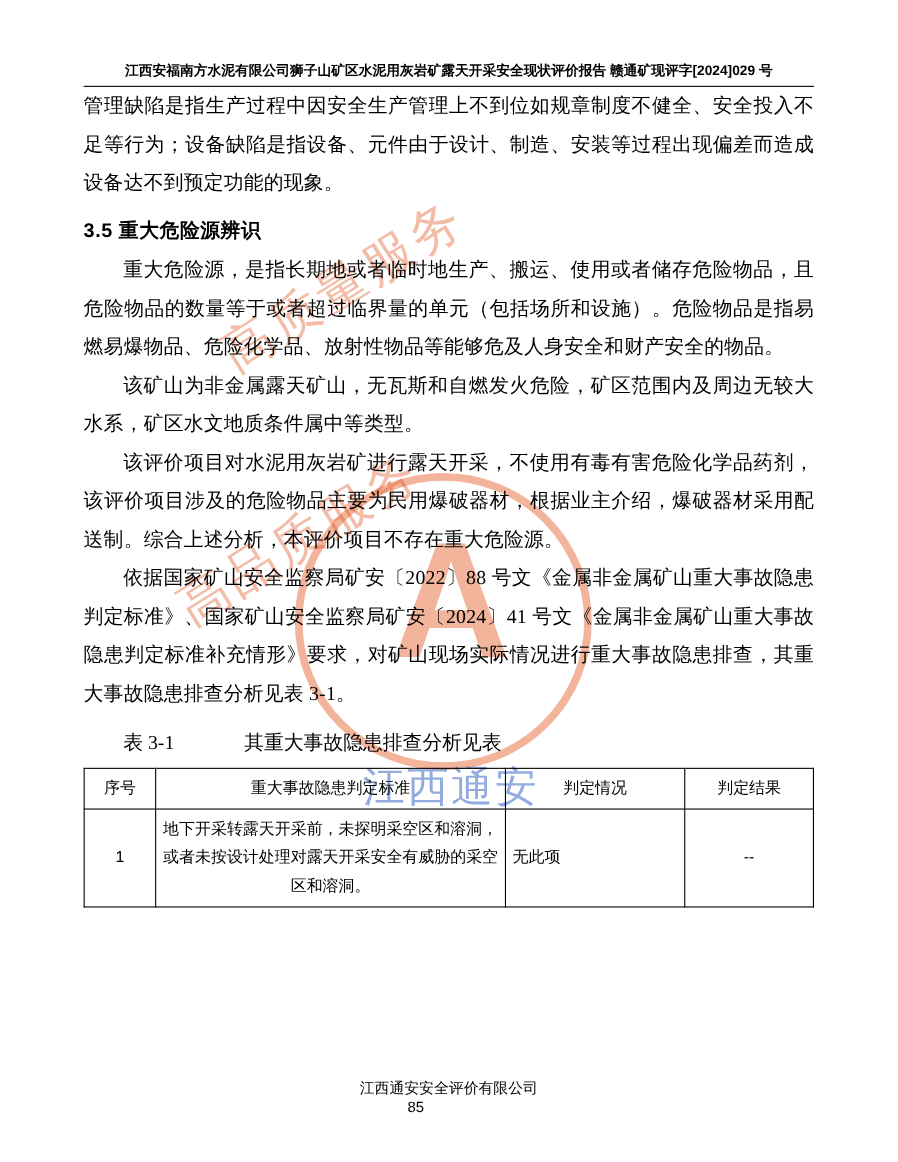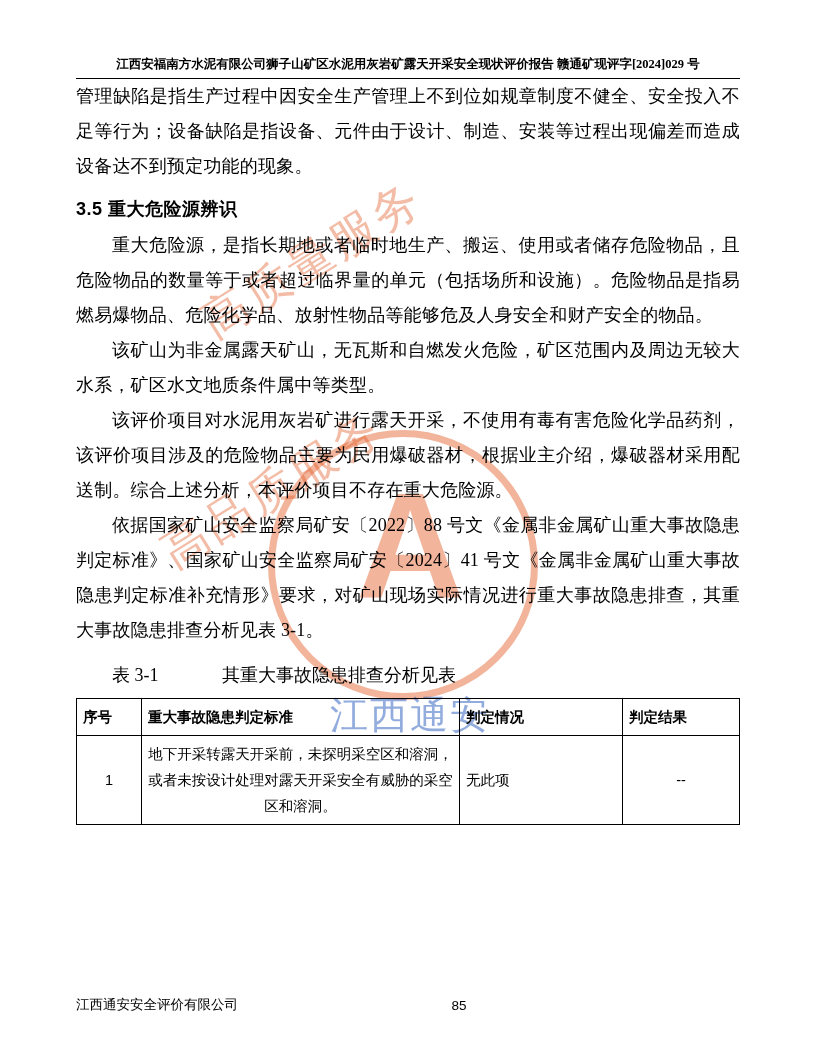--- a/index.html
+++ b/index.html
@@ -85,21 +85,21 @@
     white-space: nowrap;
     letter-spacing: 2px;
   }
 
   
   .content { position: relative; z-index: 2; }
 
   .header {
     text-align: center;
     font-size: 12.5px;
-    font-family: Liberation Serif, serif;
+    font-family: Liberation Sans, sans-serif;
     font-weight: bold;
     padding-bottom: 5px;
     border-bottom: 1.6px solid #000;
     letter-spacing: 0px;
     white-space: nowrap;
   }
 
   p.body-text {
     font-size: 18px;
     line-height: 35px;
@@ -134,39 +134,40 @@
     table-layout: fixed;
     font-family: "Liberation Sans", sans-serif;
   }
   table.jdb th, table.jdb td {
     border: 1.2px solid #000;
     font-size: 14.5px;
     padding: 5px 6px;
     line-height: 26px;
     vertical-align: middle;
   }
-  table.jdb th { font-weight: bold; text-align: left; }
+  table.jdb th { font-weight: normal; text-align: center; }
   td.c-num { text-align: center; width: 52px; }
   td.c-desc { text-align: center; }
   td.c-situation { width: 150px; }
   td.c-result { text-align: center; width: 104px; }
   th.h-num { width: 52px; }
   th.h-situation { width: 150px; }
   th.h-result { width: 104px; }
 
   .footer {
     position: absolute;
     left: 76px;
     right: 76px;
     bottom: 42px;
     font-size: 13.5px;
     font-family: "Liberation Sans", sans-serif;
     display: flex;
     align-items: center;
     z-index: 2;
+    flex-direction: column;
   }
   .footer .f-left { flex: 0 0 auto; }
   .footer .f-center { flex: 1 1 auto; text-align: center; padding-right: 60px; }
 </style>
 </head>
 <body>
 
 <div class="page">
 
   <div class="watermark">

